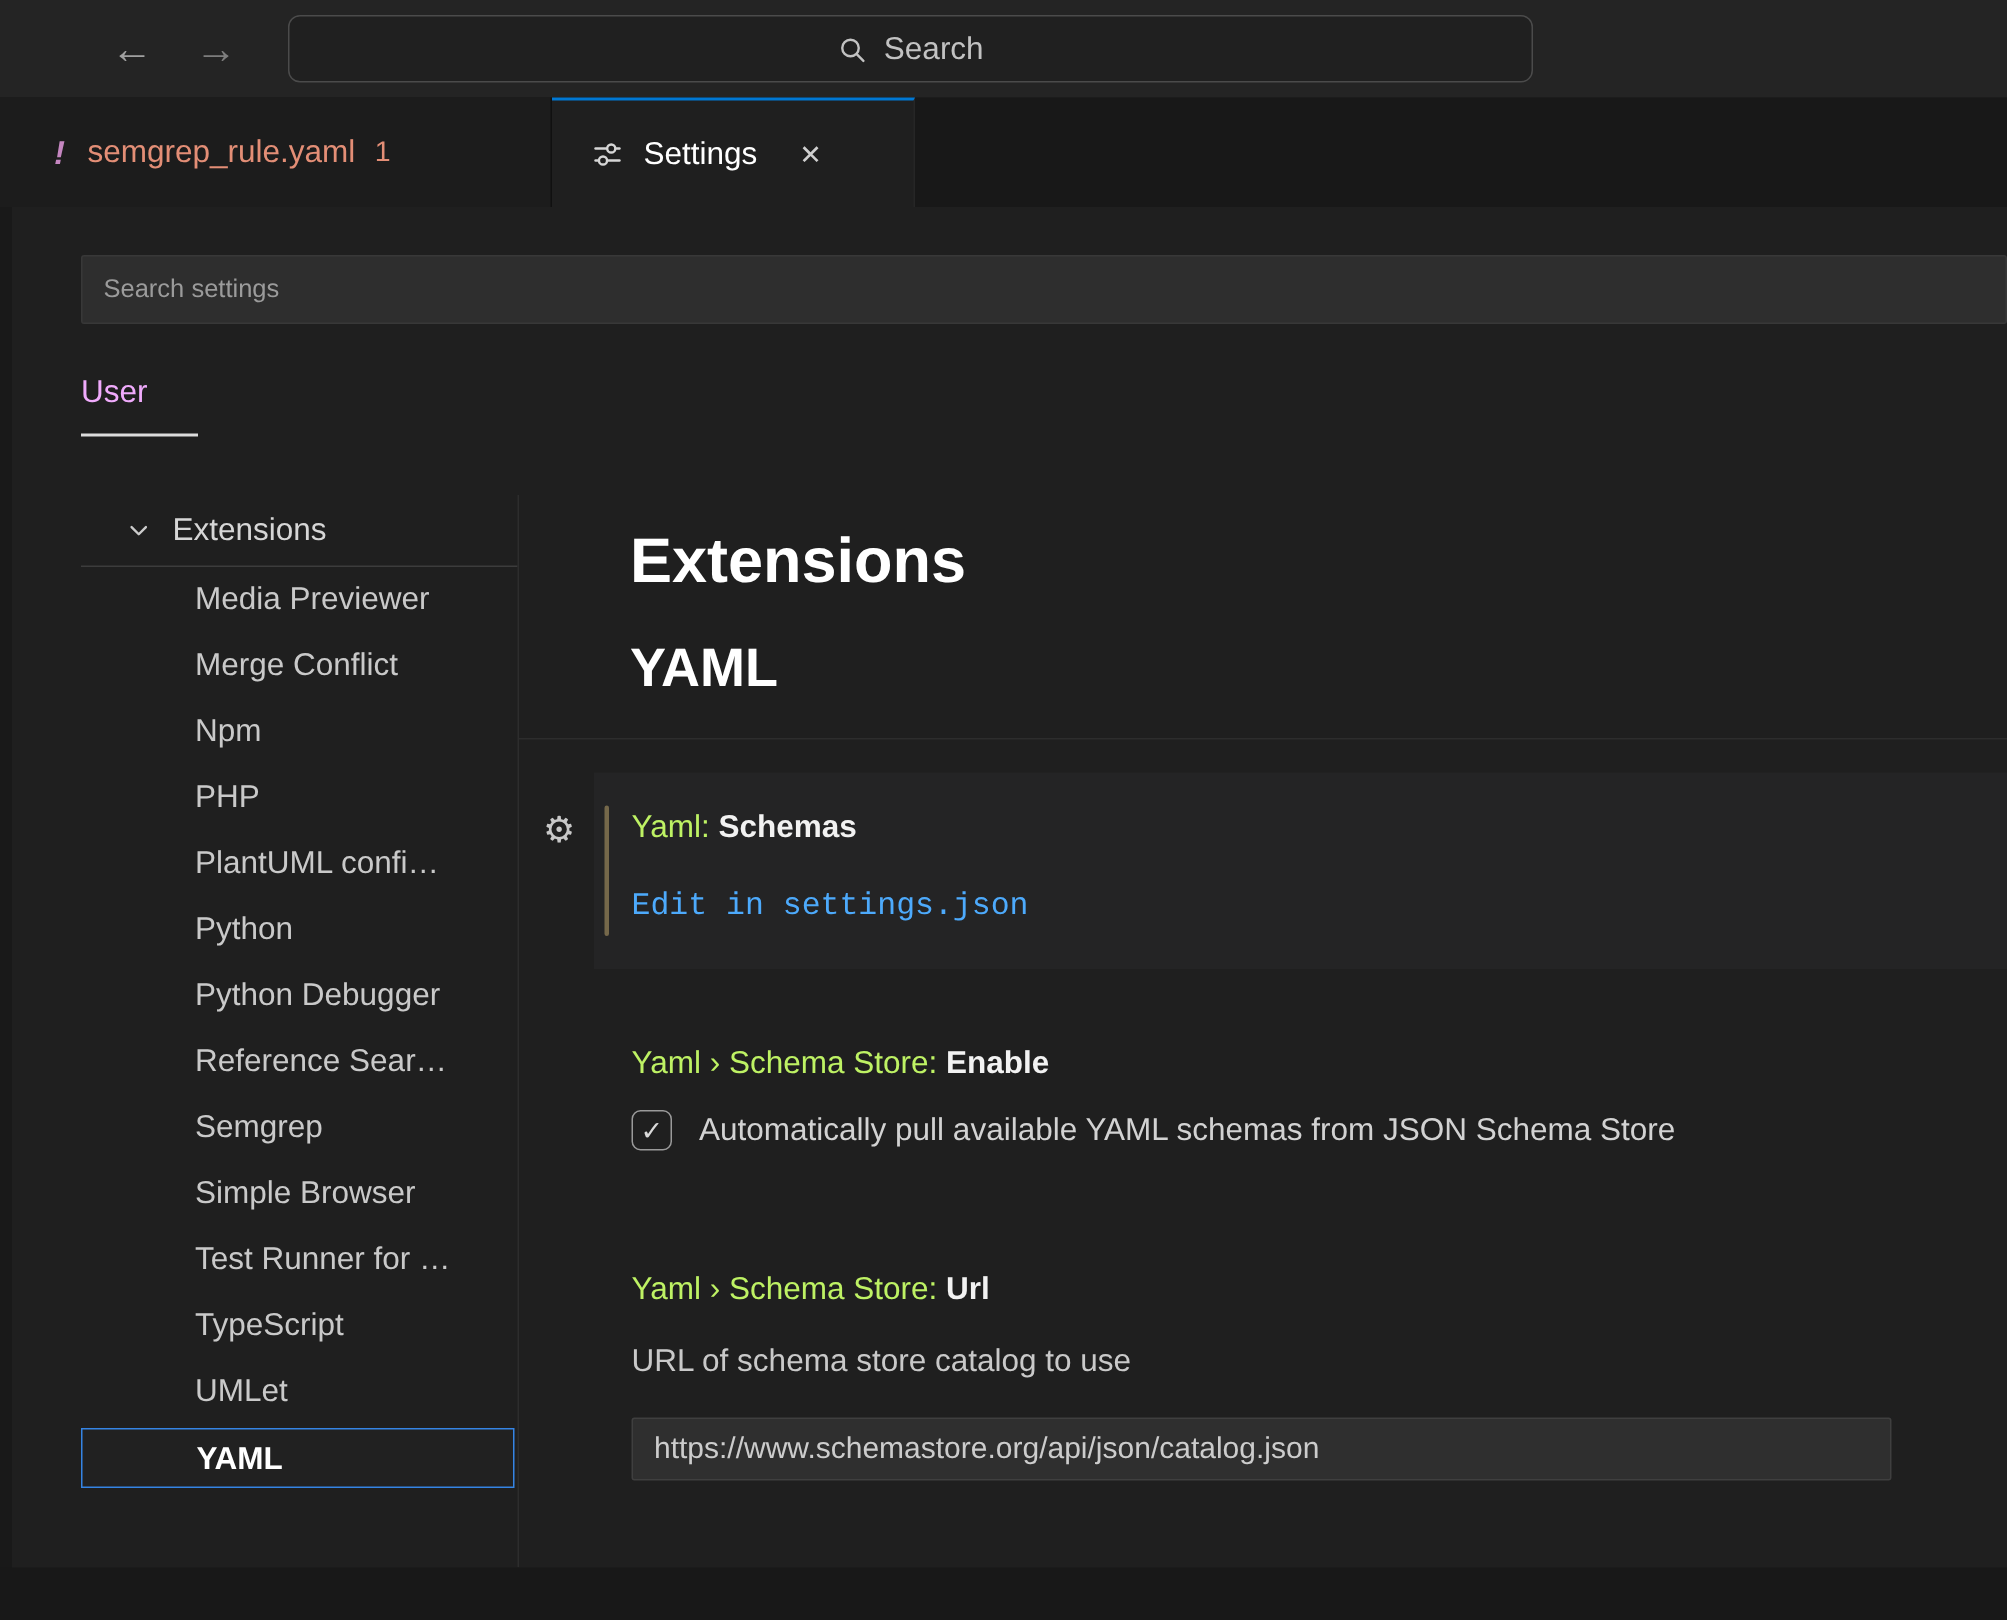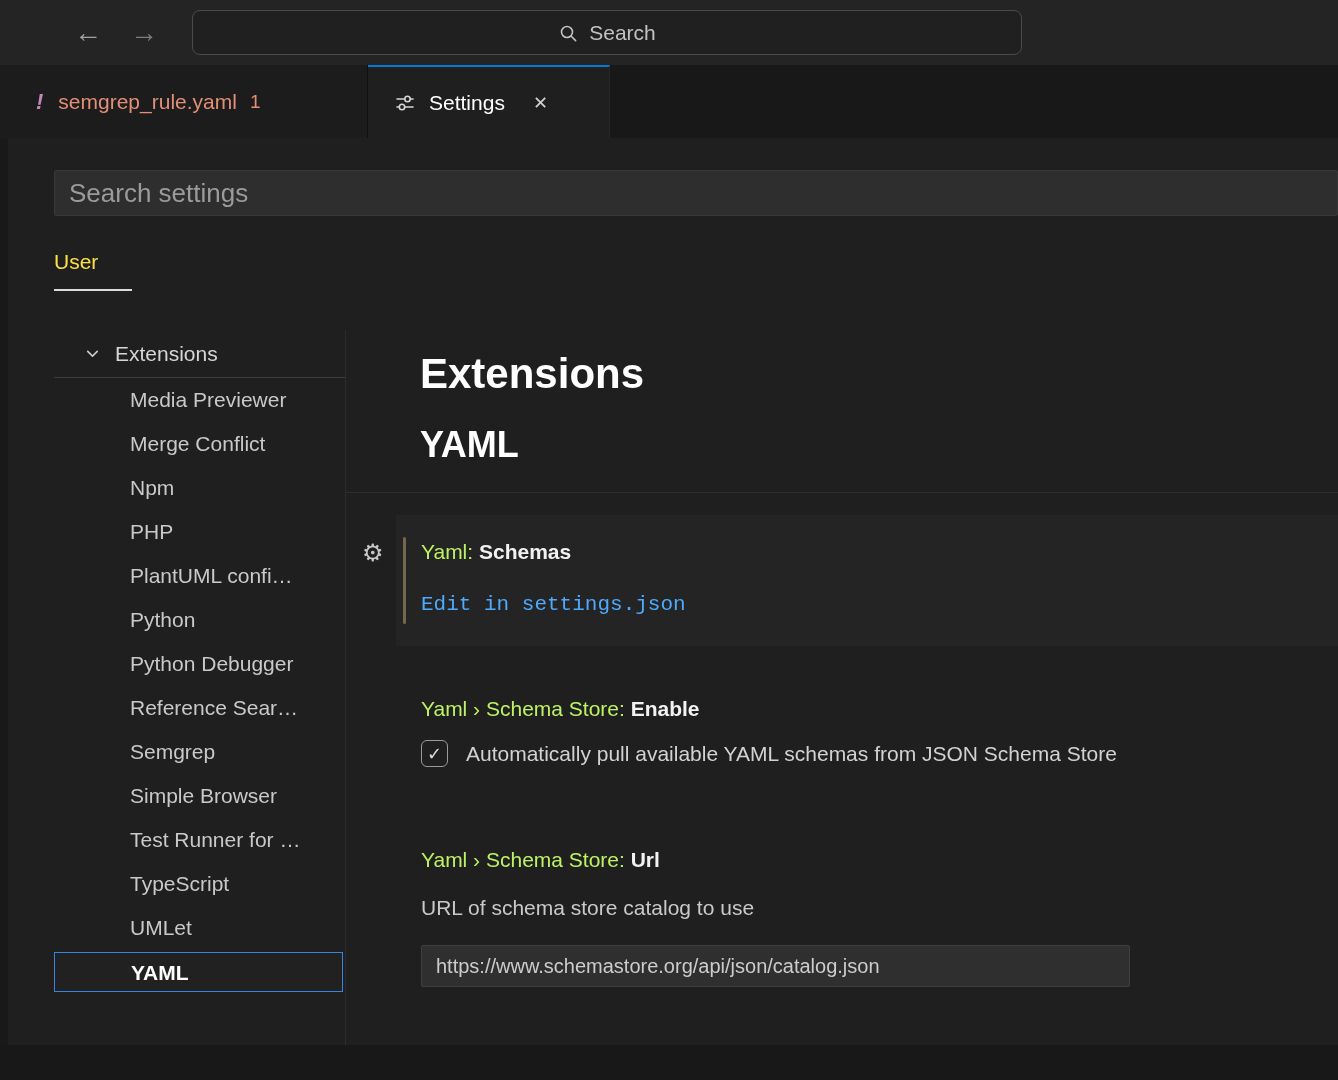--- a/index.html
+++ b/index.html
@@ -39,26 +39,26 @@
   
   .settings-editor { position:absolute; top:138px; left:0; right:0; bottom:35px;
                      background:#1f1f1f; overflow:hidden; }
   .left-strip { position:absolute; left:0; top:138px; bottom:0; width:8px;
                 background:#191919; }
   .bottom-strip { position:absolute; left:0; right:0; bottom:0; height:35px;
                   background:#181818; }
 
   .settings-search { position:absolute; top:32px; left:54px; right:0; height:46px;
                      background:#2e2e2e; border:1px solid #383838; border-radius:2px;
-                     color:#ef4444; font-size:26px; padding:0 14px; outline:none;
+                     color:#ef4444; font-size:17px; padding:0 14px; outline:none;
                      font-family:inherit; }
   .settings-search::placeholder { color:#9b9b9b; }
 
   .scope-row { position:absolute; top:112px; left:54px; }
-  .scope-tab { display:inline-block; font-size:21px; color:#fde047;
+  .scope-tab { display:inline-block; font-size:21px; color:#f0abfc;
                padding:0 34px 15px 0; border-bottom:2px solid #dcdcdc;
                cursor:pointer; }
 
   .body { position:absolute; top:192px; left:0; right:0; bottom:0; }
 
   
   .toc { position:absolute; left:54px; top:0; bottom:0; width:291px; }
   .toc-root { height:48px; display:flex; align-items:center; padding-left:30px;
               gap:14px; font-size:21px; color:#d6d6d6; cursor:pointer;
               border-bottom:1px solid #3c3c3c; }
@@ -89,21 +89,21 @@
   .setting-desc { margin-top:22px; font-size:21px; line-height:26px; color:#c9c9c9; }
   .setting-link { display:inline-block; margin-top:28px; font-size:21px;
                   color:var(--link,#4daafc); text-decoration:none; cursor:pointer;font-family:Liberation Mono, monospace; }
   .block-gap1 { margin-top:26px; padding-bottom:26px; }
   .block-gap2 { margin-top:30px; }
   .bool-row { display:flex; align-items:center; gap:18px; margin-top:18px; }
   .checkbox { width:27px; height:27px; border:1.5px solid #9a9a9a; border-radius:6px;
               display:flex; align-items:center; justify-content:center;
               color:#d9d9d9; font-size:18px; cursor:pointer; flex:none; }
   .bool-desc { font-size:21px; color:#d2d2d2; }
-  .text-input { display:block; margin-top:24px; width:709px; height:42px;
+  .text-input { display:block; margin-top:24px; width:840px; height:42px;
                 background:#2f2f2f; border:1px solid #3f3f3f; border-radius:2px;
                 color:#cccccc; font-size:20px; padding:16px 14px; outline:none;
                 font-family:inherit; }
 </style>
 </head>
 <body>
 
 <div class="app">
 
   <div class="titlebar">

